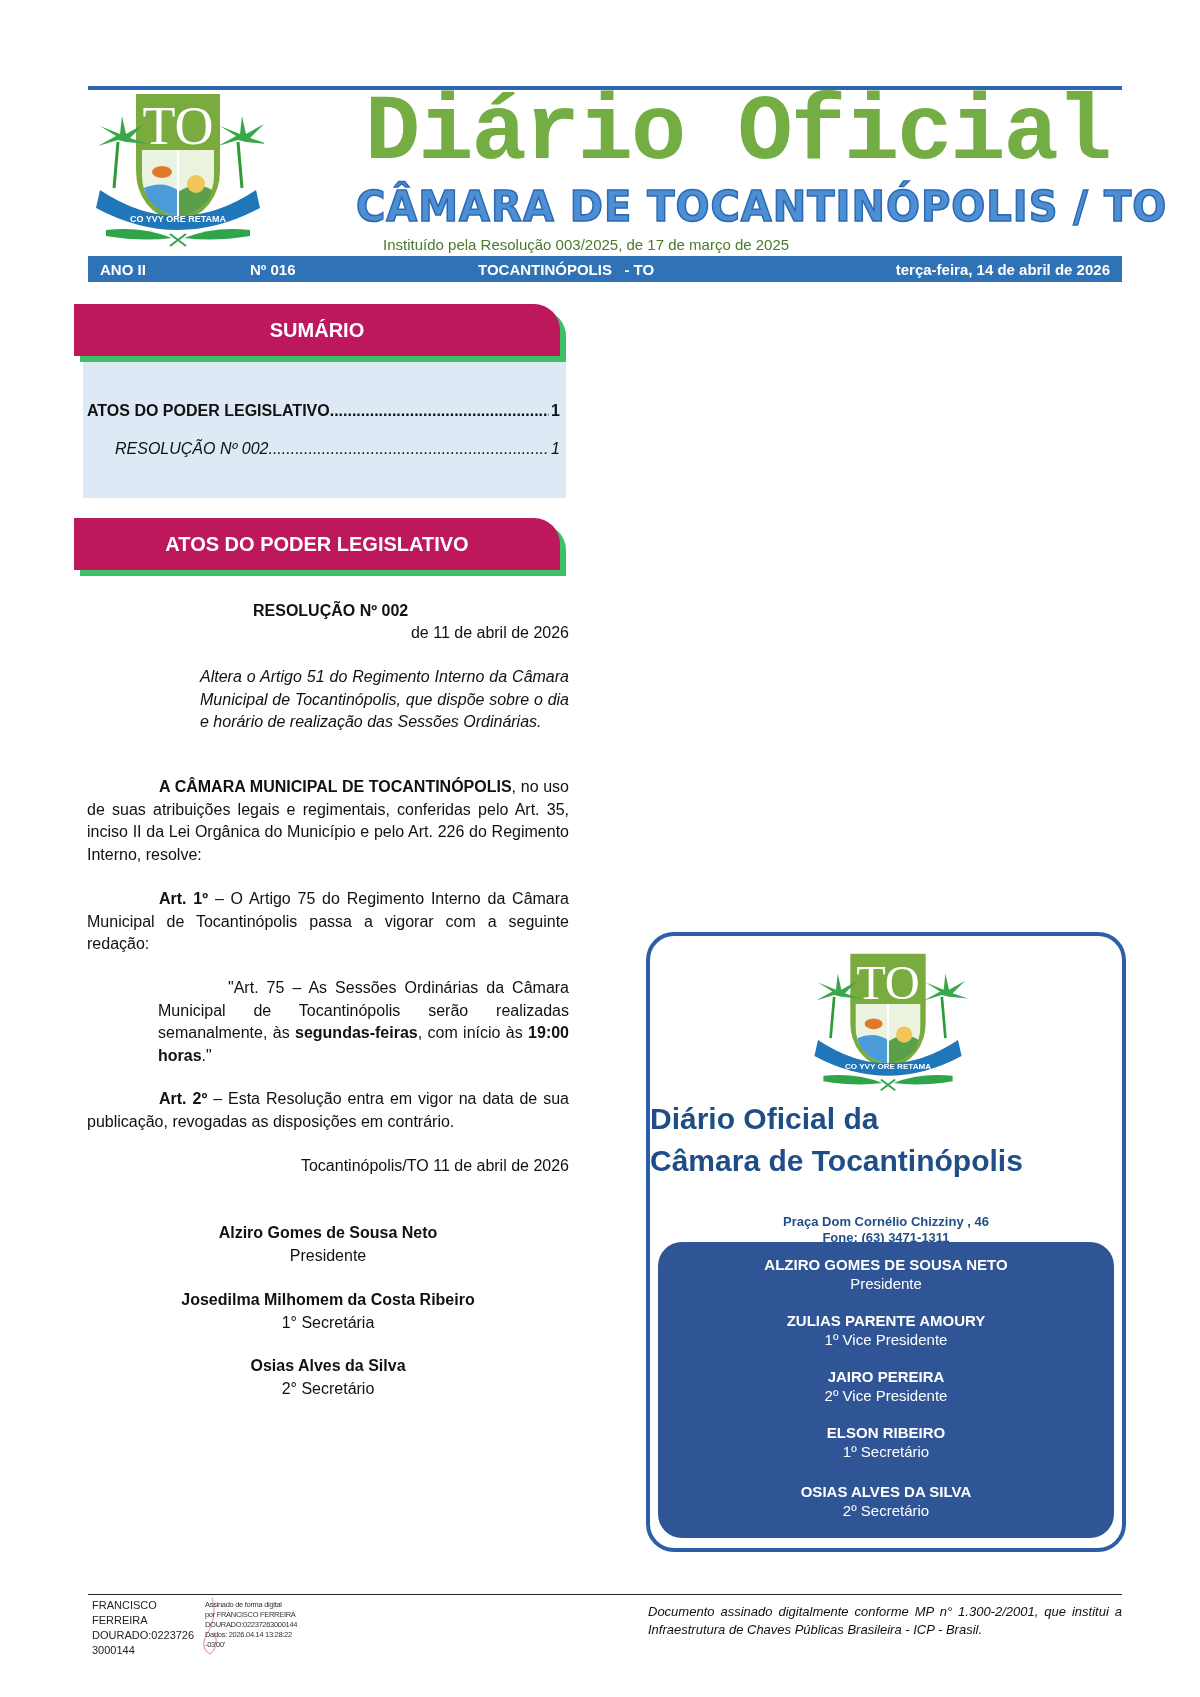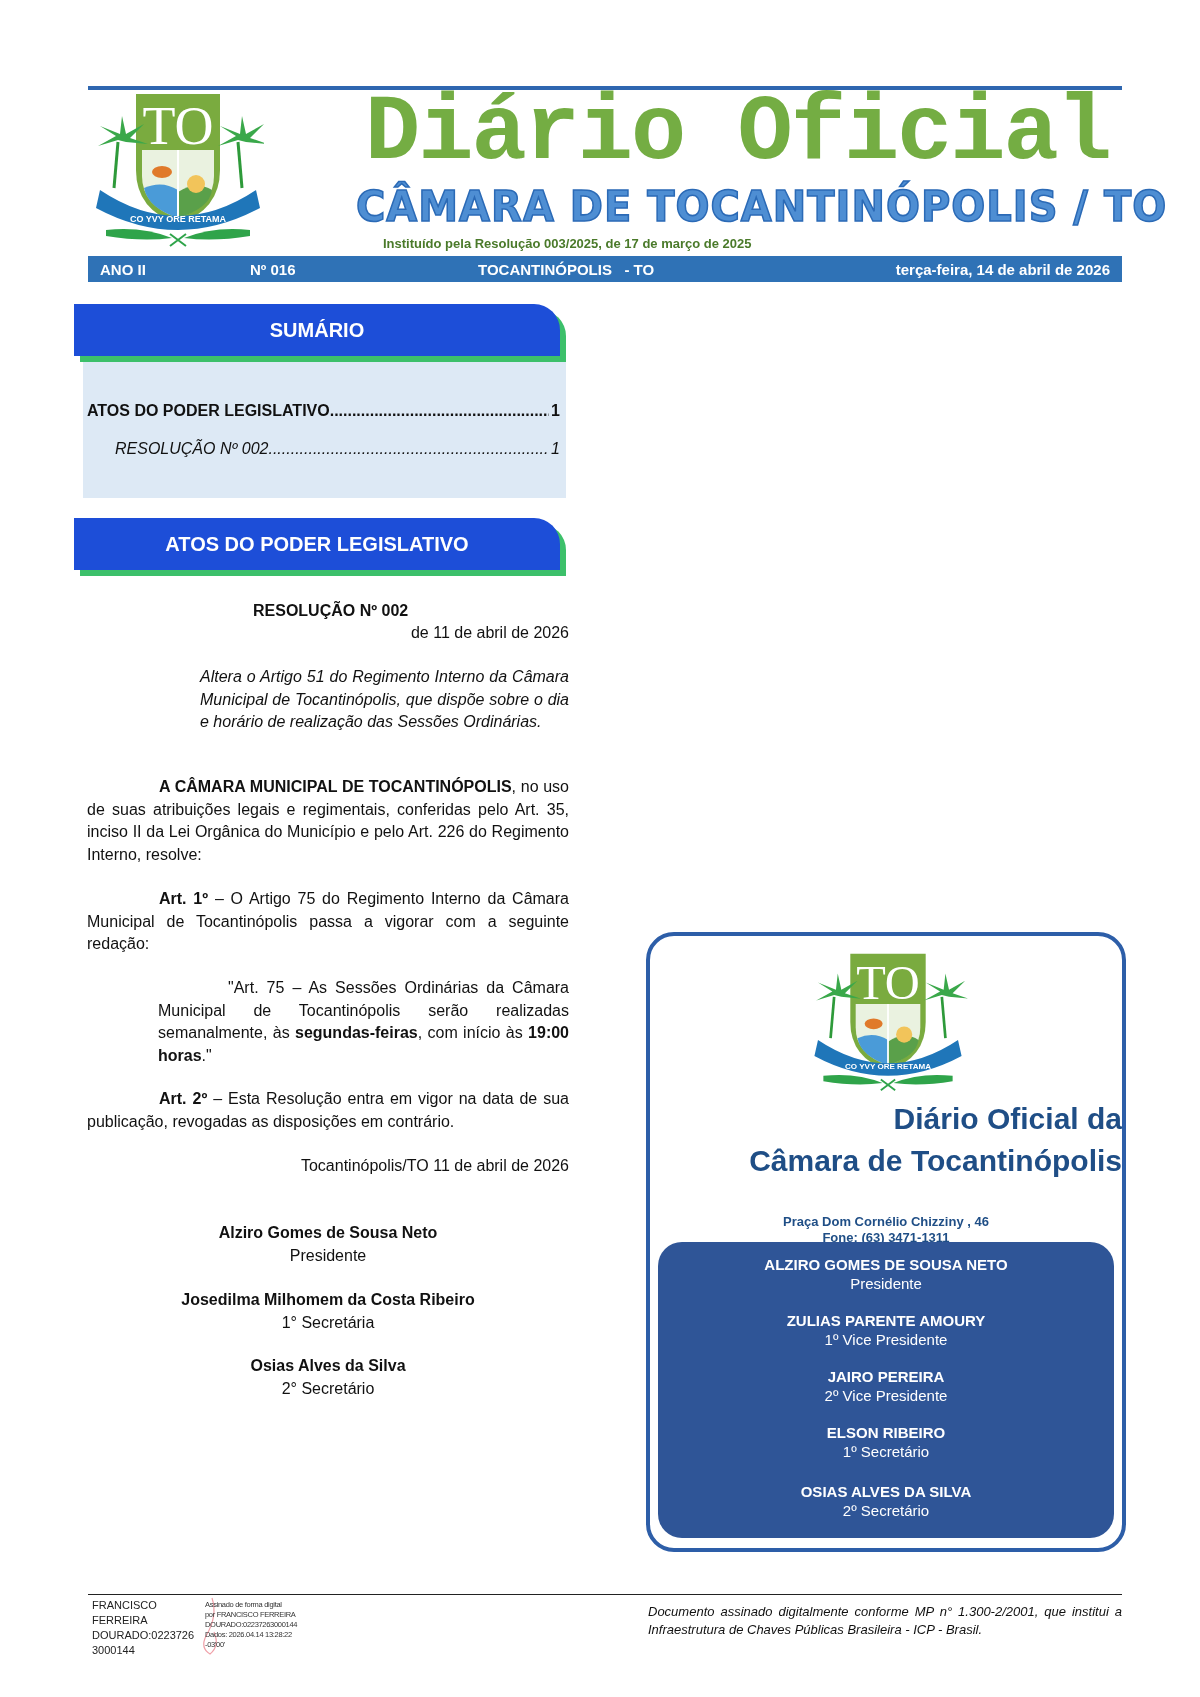--- a/index.html
+++ b/index.html
@@ -13,39 +13,39 @@
     .masthead-title {
       position: absolute; left: 365px; top: 88px; font-family: Liberation Mono, monospace;
       font-weight: bold; font-size: 92px; letter-spacing: -2px; color: #74ad43; line-height: 1;
     }
     .masthead-sub {
       position: absolute; left: 356px; top: 186px; font-family: "DejaVu Sans", sans-serif;
       font-weight: bold; font-size: 40px; letter-spacing: 1px; color: #4e8ed3; line-height: 1;
       -webkit-text-stroke: 1.5px #2b6ab6; transform: scaleY(1.05);
     }
     .masthead-inst {
-      position: absolute; left: 383px; top: 236px; font-size: 13px; font-weight: bold;
+      position: absolute; left: 383px; top: 236px; font-size: 15px; font-weight: normal;
       color: #4a7a2a;
     }
     .info-bar {
       position: absolute; left: 88px; top: 256px; width: 1034px; height: 26px;
       background: #2f72b6; color: #fff; font-weight: bold; font-size: 15px;
       display: flex; align-items: center;
     }
     .info-bar span { position: absolute; }
     .section-tab {
       position: absolute; left: 74px; width: 486px; height: 52px;
     }
     .section-tab .shadow {
       position: absolute; left: 6px; top: 6px; right: -6px; bottom: -6px;
       background: #3cc06a; border-top-right-radius: 26px;
     }
     .section-tab .face {
       position: absolute; left: 0; top: 0; right: 0; bottom: 0;
-      background: #1d4ed8; border-top-right-radius: 26px; color: #fff;
+      background: #be185d; border-top-right-radius: 26px; color: #fff;
       font-weight: bold; font-size: 20px; display: flex; align-items: center; justify-content: center;
     }
     .toc-box {
       position: absolute; left: 83px; top: 362px; width: 483px; height: 136px; background: #dde9f5;
     }
     .toc-row { position: absolute; left: 4px; right: 6px; font-size: 16px; display: flex; }
     .toc-row .lbl { white-space: nowrap; }
     .toc-row .dots { flex: 1; overflow: hidden; white-space: nowrap; }
     .toc-row .dots::after { content: " ......................................................................................................"; }
     .toc-row .pg { padding-left: 2px; }
@@ -53,21 +53,21 @@
     .indent { text-indent: 72px; }
     .right { text-align: right; }
     b, .bold { font-weight: bold; }
     .ital { font-style: italic; }
     .sig-block { position: absolute; left: 87px; width: 482px; text-align: center; font-size: 16px; line-height: 23px; }
     
     .card {
       position: absolute; left: 646px; top: 932px; width: 480px; height: 620px;
       border: 4px solid #2d5ea8; border-radius: 28px; background: #fff;
     }
-    .card-title { position: absolute; left: 0; right: 0; text-align: right; color: #1f4e86; font-weight: bold; padding-left: 44px; }
+    .card-title { position: absolute; left: 0; right: 0; text-align: left; color: #1f4e86; font-weight: bold; }
     .card-line { position: absolute; left: 0; right: 0; text-align: center; color: #1f4e86; font-weight: bold; font-size: 13px; margin-top: 40px; }
     .card-email { text-decoration: underline; color: #2a55c8; }
     .members {
       position: absolute; left: 8px; top: 306px; width: 456px; height: 296px;
       background: #2f5597; border-radius: 24px; color: #fff; text-align: center;
     }
     .member { position: absolute; left: 0; right: 0; }
     .member .nm { font-weight: bold; font-size: 15px; line-height: 18px; }
     .member .rl { font-size: 15px; line-height: 20px; }
     .footer-rule { position: absolute; left: 88px; top: 1594px; width: 1034px; height: 1px; background: #222; }

